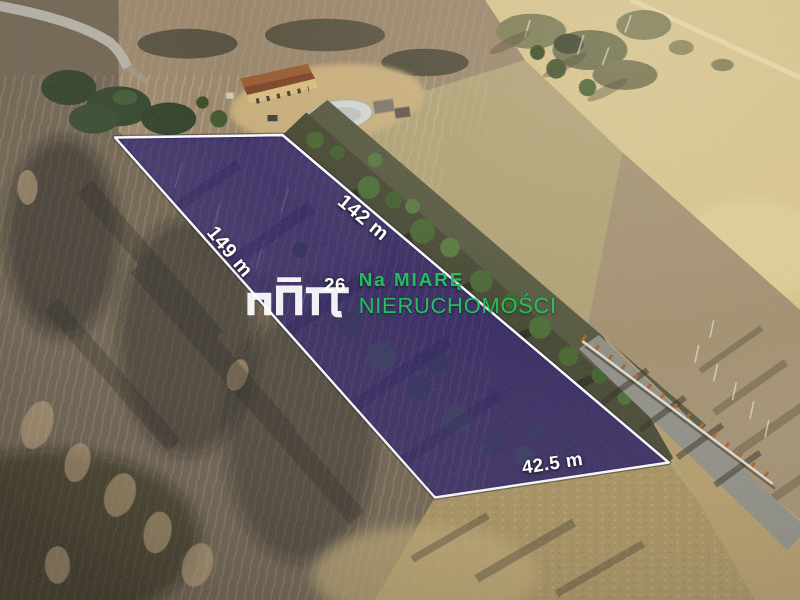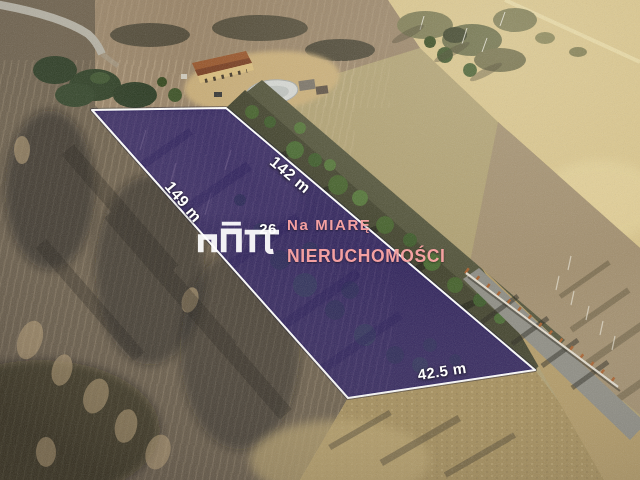--- a/index.html
+++ b/index.html
@@ -12,21 +12,21 @@
   #lbl-top{left:290px;top:175px;transform:translate(-50%,-50%) rotate(40deg);font-size:16px;}
   #lbl-left{left:183px;top:202px;transform:translate(-50%,-50%) rotate(50deg);font-size:16px;}
   #lbl-bottom{left:442px;top:371px;transform:translate(-50%,-50%) rotate(-8.5deg);}
   #lbl-center{left:268px;top:228px;transform:translate(-50%,-50%);}
   .watermark{position:absolute;left:196px;top:216px;display:flex;align-items:flex-start;
              gap:7px;color:#fff;opacity:.96;}
   .watermark .logo{margin-top:4px;}
   .wm-text{display:flex;flex-direction:column;
            text-shadow:0 1px 2px rgba(0,0,0,.45);}
   .wm-line1{font-weight:700;font-size:15px;letter-spacing:1.6px;line-height:1.2;}
-  .wm-line2{font-weight:700;font-size:17.5px;letter-spacing:.6px;line-height:1.15;margin-top:12px;}
+  .wm-line2{font-weight:400;font-size:17.5px;letter-spacing:.6px;line-height:1.15;}
 </style>
 </head>
 <body>
 
 <div class="stage">
 
 <svg class="photo" width="640" height="480" viewBox="0 0 640 480">
   <defs>
     <filter id="soft">
           <feGaussianBlur stdDeviation="5"></feGaussianBlur>
@@ -270,21 +270,21 @@
 
   <rect width="640" height="480" fill="url(#light)"></rect>
   <rect width="640" height="480" filter="url(#grain)"></rect>
 </svg>
 
 <div class="m-label" id="lbl-top" style="color: rgb(255, 255, 255);">142 m</div>
 <div class="m-label" id="lbl-left" style="color: rgb(255, 255, 255);">149 m</div>
 <div class="m-label" id="lbl-bottom" style="color: rgb(255, 255, 255);">42.5 m</div>
 <div class="m-label" id="lbl-center" style="color: rgb(255, 255, 255);">26</div>
 
-<div class="watermark" style="color: #fca5a5;">
+<div class="watermark" style="color: #22c55e;">
   <svg class="logo" width="84" height="34" viewBox="0 0 88 34" fill="none" stroke="#ffffff" opacity="0.97">
     <path d="M5,33 L5,17 L19,17 L19,33" stroke-width="6"></path>
     <path d="M29,33 L29,11 L45,11 L45,33" stroke-width="6"></path>
     <path d="M27,3 L47,3" stroke-width="4"></path>
     <path d="M51,12 L87,12" stroke-width="5"></path>
     <path d="M59,12 L59,33" stroke-width="6"></path>
     <path d="M75,12 L75,29 Q75,33 81,32" stroke-width="5.5"></path>
   </svg>
   <div class="wm-text">
     <span class="wm-line1">Na MIARĘ</span>

